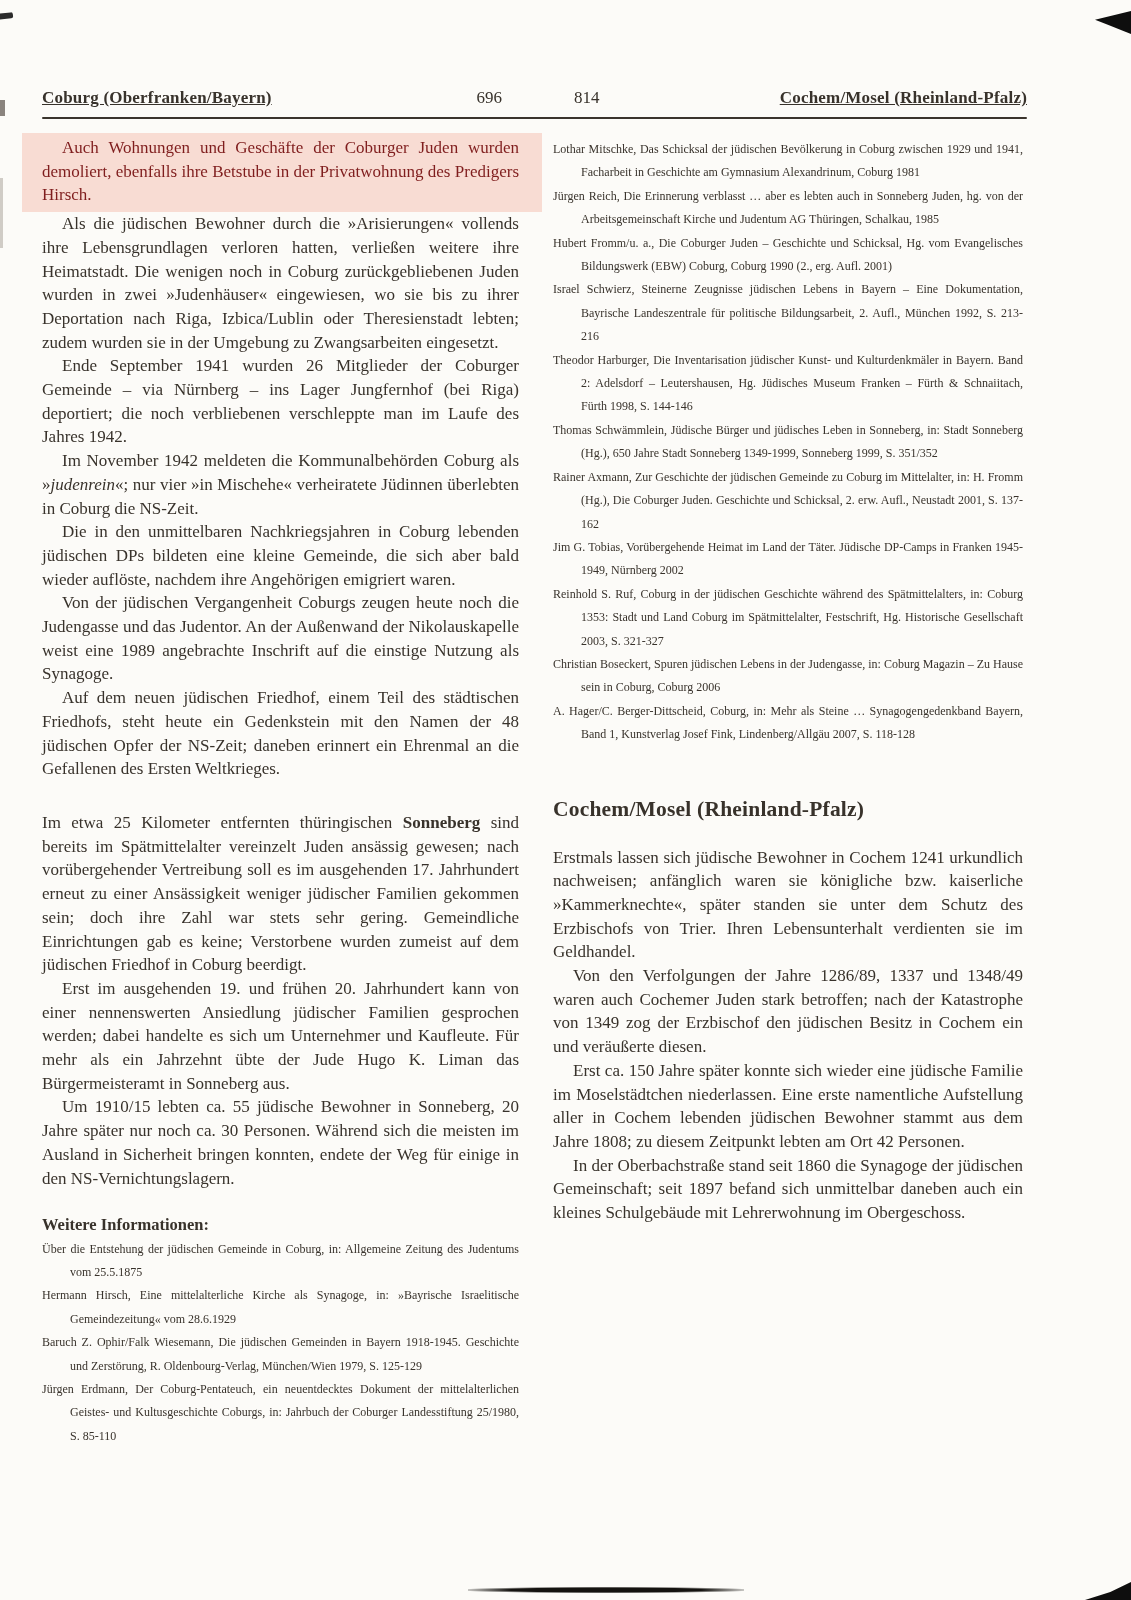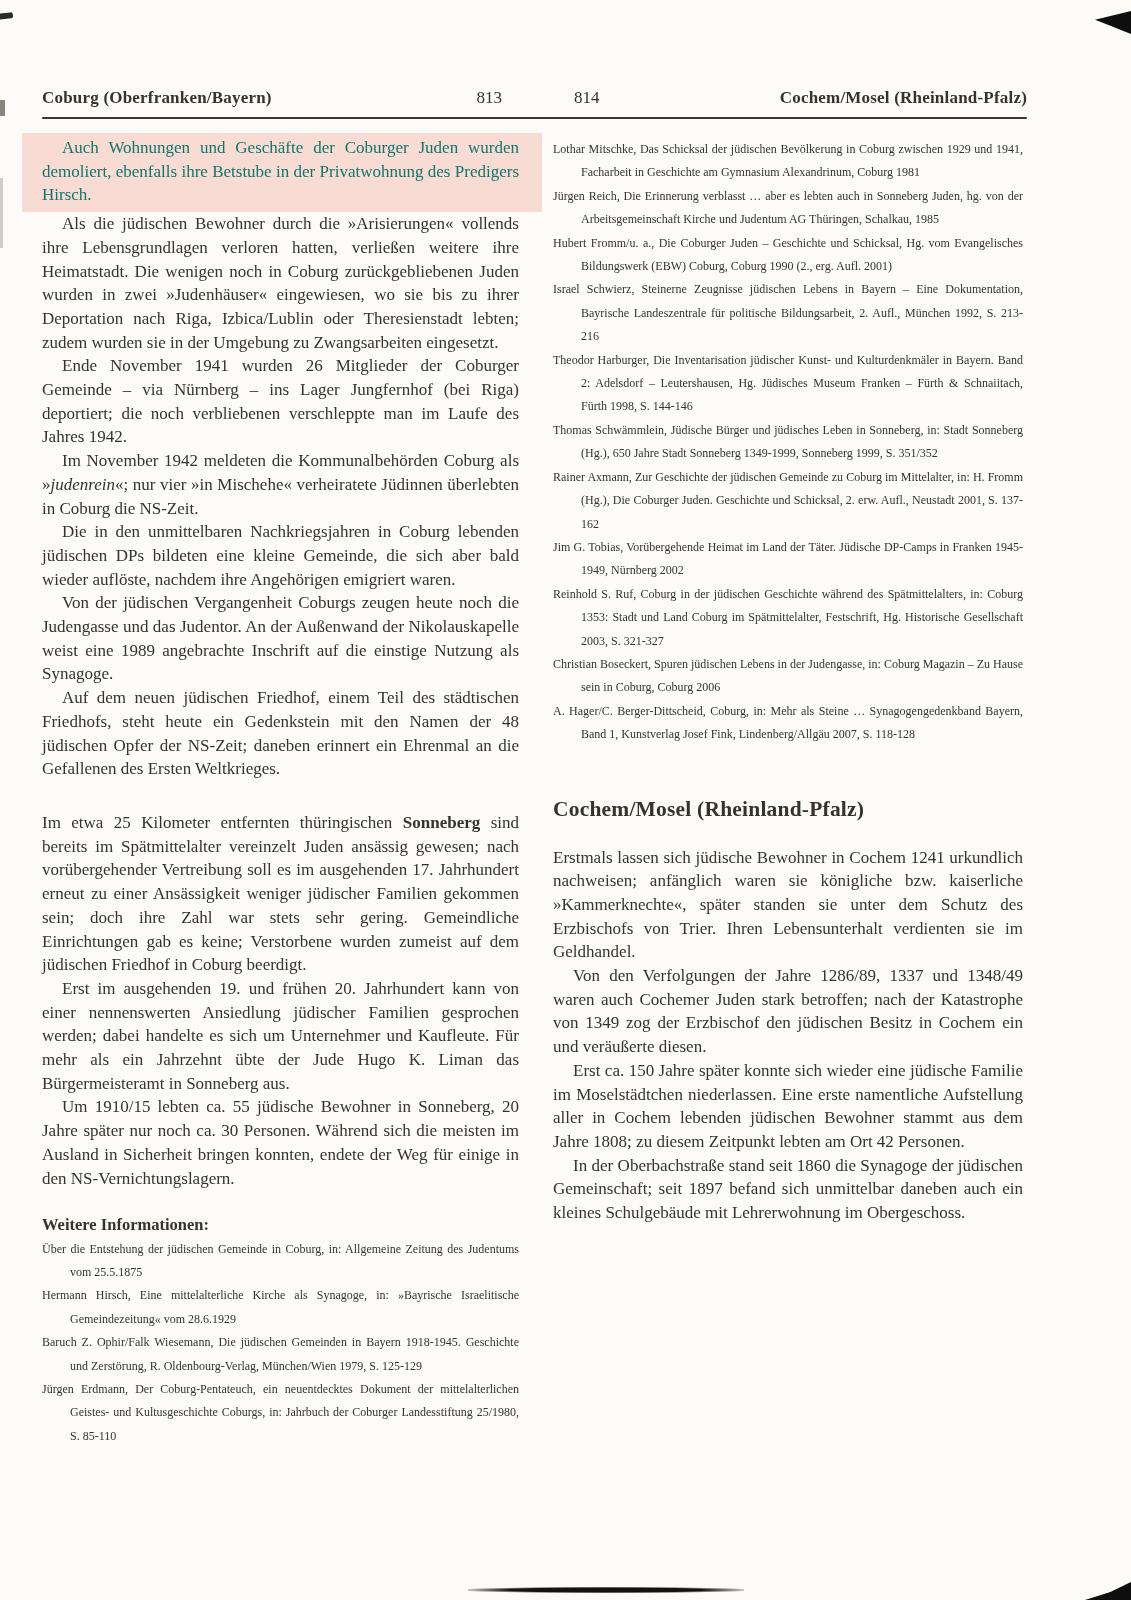--- a/index.html
+++ b/index.html
@@ -6,42 +6,42 @@
   .page{
     position:relative;
     width:1131px;height:1600px;
     background:#fcfbf8;
     font-family:"Liberation Serif","DejaVu Serif",serif;
     color:#38322b;
     overflow:hidden;
   }
   
   .hdr{position:absolute;top:88px;font-size:17px;white-space:nowrap;}
-  .hdr-title{font-weight:bold;letter-spacing:0.2px;}
+  .hdr-title{font-weight:bold;letter-spacing:0.2px;text-decoration:underline;}
   .hdr-left{left:42px;}
   .hdr-pg-left{left:42px;width:460px;text-align:right;}
   .hdr-pg-right{left:574px;}
   .hdr-right{left:553px;width:474px;text-align:right;}
   .hdr-rule{
     position:absolute;left:42px;top:117px;width:985px;height:2px;
     background:#3a342d;border-radius:2px;
   }
   
   .col{position:absolute;text-align:justify;hyphens:auto;}
   .col-left{left:42px;top:133px;width:477px;}
   .col-right{left:553px;top:138px;width:470px;}
   p.body{margin:0;font-size:17px;line-height:23.7px;text-indent:20px;}
   p.flush{text-indent:0;}
   p.section-start{margin-top:30px;}
   .bold{font-weight:bold;}
   .ital{font-style:italic;}
   
   .highlight{
     background:#f8dcd3;
-    color:#0f766e;
+    color:#7f1d1d;
     margin:0 -23px 0 -20px;
     padding:3px 23px 5px 20px;
   }
   
   p.bib{
     margin:0;font-size:12px;line-height:23.4px;
     padding-left:28px;text-indent:-28px;text-align:justify;
   }
   p.subhead{
     margin:23px 0 1px 0;font-size:16.5px;font-weight:bold;text-indent:0;
@@ -82,31 +82,31 @@
 <div class="page">
 
   <div class="art art-dash-topleft"></div>
   <div class="art art-wedge-topright"></div>
   <div class="art art-edge-mark"></div>
   <div class="art art-edge-sliver"></div>
   <div class="art art-bottom-line"></div>
   <div class="art art-wedge-bottomright"></div>
 
   <div class="hdr hdr-left hdr-title">Coburg (Oberfranken/Bayern)</div>
-  <div class="hdr hdr-pg-left">813</div>
+  <div class="hdr hdr-pg-left">696</div>
   <div class="hdr hdr-pg-right">814</div>
   <div class="hdr hdr-right hdr-title">Cochem/Mosel (Rheinland-Pfalz)</div>
   <div class="hdr-rule"></div>
 
   <div class="col col-left">
     <div class="highlight">
       <p class="body">Auch Wohnungen und Geschäfte der Coburger Juden wurden demoliert, ebenfalls ihre Betstube in der Privatwohnung des Predigers Hirsch.</p>
     </div>
     <p class="body">Als die jüdischen Bewohner durch die »Arisierungen« vollends ihre Lebensgrundlagen verloren hatten, verließen weitere ihre Heimatstadt. Die wenigen noch in Coburg zurückgebliebenen Juden wurden in zwei »Judenhäuser« eingewiesen, wo sie bis zu ihrer Deportation nach Riga, Izbica/Lublin oder Theresienstadt lebten; zudem wurden sie in der Umgebung zu Zwangsarbeiten eingesetzt.</p>
-    <p class="body">Ende November 1941 wurden 26 Mitglieder der Coburger Gemeinde – via Nürnberg – ins Lager Jungfernhof (bei Riga) deportiert; die noch verbliebenen verschleppte man im Laufe des Jahres 1942.</p>
+    <p class="body">Ende September 1941 wurden 26 Mitglieder der Coburger Gemeinde – via Nürnberg – ins Lager Jungfernhof (bei Riga) deportiert; die noch verbliebenen verschleppte man im Laufe des Jahres 1942.</p>
     <p class="body"><span>Im November 1942 meldeten die Kommunalbehörden Coburg als »</span><span class="ital">judenrein</span><span>«; nur vier »in Mischehe« verheiratete Jüdinnen überlebten in Coburg die NS-Zeit.</span></p>
     <p class="body">Die in den unmittelbaren Nachkriegsjahren in Coburg lebenden jüdischen DPs bildeten eine kleine Gemeinde, die sich aber bald wieder auflöste, nachdem ihre Angehörigen emigriert waren.</p>
     <p class="body">Von der jüdischen Vergangenheit Coburgs zeugen heute noch die Judengasse und das Judentor. An der Außenwand der Nikolauskapelle weist eine 1989 angebrachte Inschrift auf die einstige Nutzung als Synagoge.</p>
     <p class="body">Auf dem neuen jüdischen Friedhof, einem Teil des städtischen Friedhofs, steht heute ein Gedenkstein mit den Namen der 48 jüdischen Opfer der NS-Zeit; daneben erinnert ein Ehrenmal an die Gefallenen des Ersten Weltkrieges.</p>
     <p class="body flush section-start"><span>Im etwa 25 Kilometer entfernten thüringischen </span><span class="bold">Sonneberg</span><span> sind bereits im Spätmittelalter vereinzelt Juden ansässig gewesen; nach vorübergehender Vertreibung soll es im ausgehenden 17. Jahrhundert erneut zu einer Ansässigkeit weniger jüdischer Familien gekommen sein; doch ihre Zahl war stets sehr gering. Gemeindliche Einrichtungen gab es keine; Verstorbene wurden zumeist auf dem jüdischen Friedhof in Coburg beerdigt.</span></p>
     <p class="body">Erst im ausgehenden 19. und frühen 20. Jahrhundert kann von einer nennenswerten Ansiedlung jüdischer Familien gesprochen werden; dabei handelte es sich um Unternehmer und Kaufleute. Für mehr als ein Jahrzehnt übte der Jude Hugo K. Liman das Bürgermeisteramt in Sonneberg aus.</p>
     <p class="body">Um 1910/15 lebten ca. 55 jüdische Bewohner in Sonneberg, 20 Jahre später nur noch ca. 30 Personen. Während sich die meisten im Ausland in Sicherheit bringen konnten, endete der Weg für einige in den NS-Vernichtungslagern.</p>
     <p class="subhead">Weitere Informationen:</p>
     <p class="bib">Über die Entstehung der jüdischen Gemeinde in Coburg, in: Allgemeine Zeitung des Judentums vom 25.5.1875</p>
     <p class="bib">Hermann Hirsch, Eine mittelalterliche Kirche als Synagoge, in: »Bayrische Israelitische Gemeindezeitung« vom 28.6.1929</p>

